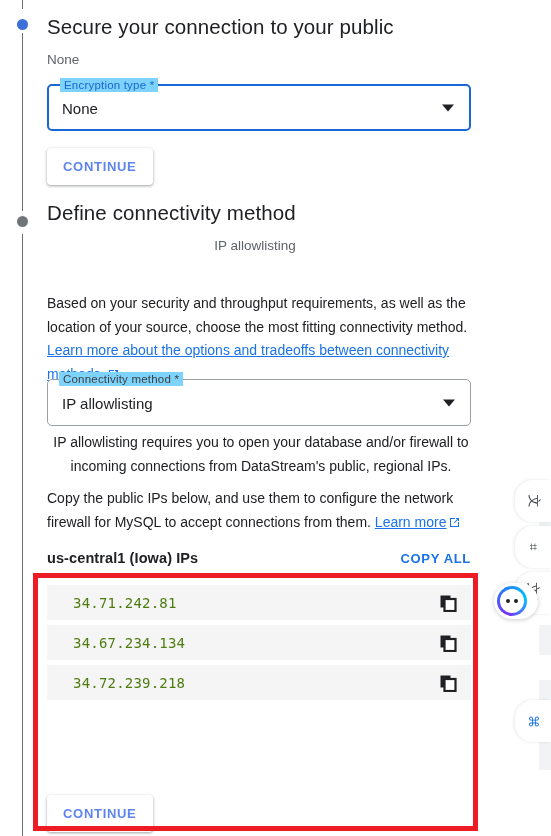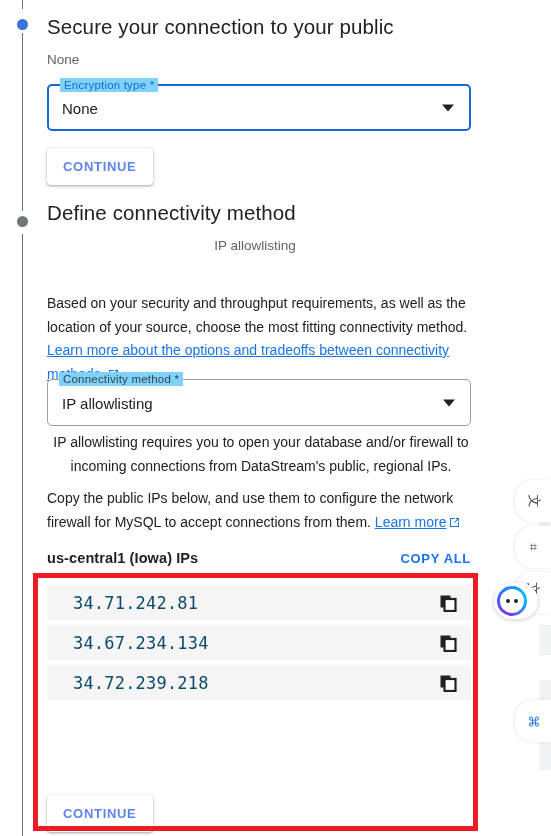--- a/index.html
+++ b/index.html
@@ -168,22 +168,22 @@
     height: 35px;
     background: #f5f5f5;
     margin-bottom: 5px;
     display: flex;
     align-items: center;
     justify-content: space-between;
     padding: 0 14px 0 26px;
   }
   .ip-text {
     font-family: "DejaVu Sans Mono", monospace;
-    font-size: 17px;
-    color: #0c4a6e;
+    font-size: 14px;
+    color: #4d7c0f;
     letter-spacing: 0.2px;
   }
   .copy-icon {
     width: 18px; height: 18px;
     cursor: pointer;
     display: block;
   }
 
   
   .highlight-box {

